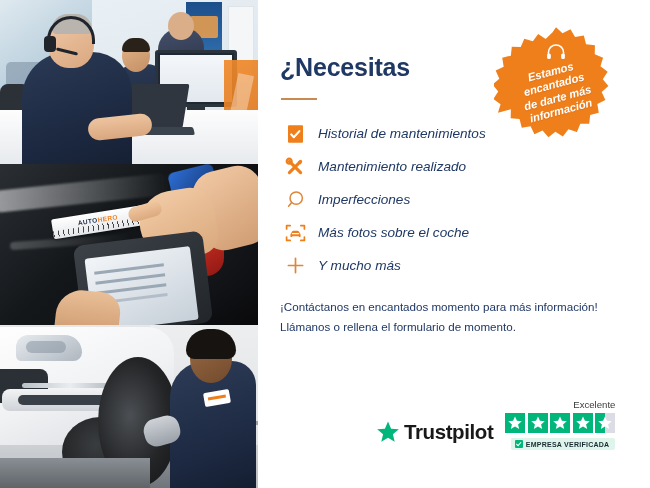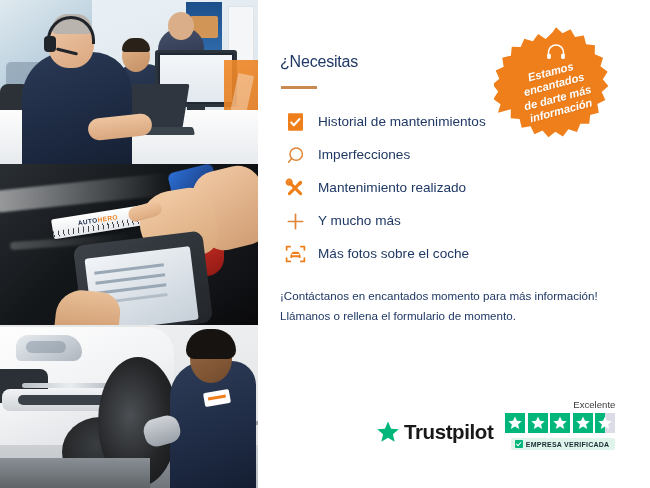--- a/index.html
+++ b/index.html
@@ -348,34 +348,34 @@
 
   
   .content {
     position: relative;
     flex: 1 1 auto;
     padding: 52px 26px 0 22px;
     background: #ffffff;
   }
   .heading {
     color: #1f3864;
-    font-size: 16px;
-    font-weight: normal;
+    font-size: 25px;
+    font-weight: bold;
     line-height: 1.26;
     letter-spacing: -.2px;
     max-width: 225px;
   }
   .divider {
     width: 36px; height: 2.5px;
     background: #c98a52;
     margin: 14px 0 18px 1px;
   }
 
   
-  .features { list-style: none; }
+  .features { list-style: none; font-style: italic; }
   .feature {
     display: flex; align-items: center;
     height: 31px;
     margin-bottom: 2px;
   }
   .f-icon {
     width: 30px; height: 26px;
     display: flex; align-items: center; justify-content: center;
     flex: 0 0 30px;
     margin-right: 8px;
@@ -564,68 +564,68 @@
           <svg width="17" height="20" viewBox="0 0 17 20">
             <path d="M2 1.2h13a1 1 0 0 1 1 1v15.6a1 1 0 0 1-1 1H2a1 1 0 0 1-1-1V2.2a1 1 0 0 1 1-1z" fill="#ef7f1a"></path>
             <path d="M4.2 10.4l2.6 2.8 5.6-6.1" fill="none" stroke="#fff" stroke-width="2.1" stroke-linecap="round" stroke-linejoin="round"></path>
           </svg>
         </span>
         <span class="f-label">Historial de mantenimientos</span>
       </li>
 
       <li class="feature">
         <span class="f-icon">
-          <svg width="19" height="19" viewBox="0 0 19 19">
-            <circle cx="10.2" cy="8.1" r="6.2" fill="none" stroke="#e08536" stroke-width="1.5"></circle>
-            <line x1="5.6" y1="12.6" x2="2.6" y2="16.2" stroke="#e08536" stroke-width="1.5" stroke-linecap="round"></line>
-          </svg>
-        </span>
-        <span class="f-label">Imperfecciones</span>
-      </li>
-
-      <li class="feature">
-        <span class="f-icon">
           <svg width="20" height="20" viewBox="0 0 20 20">
             <g stroke="#ef7f1a" stroke-width="3.1" stroke-linecap="round">
               <line x1="4.4" y1="4.4" x2="15.6" y2="15.6"></line>
               <line x1="15.6" y1="4.4" x2="4.4" y2="15.6"></line>
             </g>
             <circle cx="4.2" cy="4.2" r="2.5" fill="none" stroke="#ef7f1a" stroke-width="2.2"></circle>
             <path d="M14.4 3.2l2.6 2.6-1.6 1.6-2.6-2.6z" fill="#ef7f1a"></path>
           </svg>
         </span>
         <span class="f-label">Mantenimiento realizado</span>
       </li>
 
       <li class="feature">
         <span class="f-icon">
           <svg width="19" height="19" viewBox="0 0 19 19">
-            <g stroke="#e08536" stroke-width="1.7" stroke-linecap="round">
-              <line x1="9.5" y1="2.4" x2="9.5" y2="16.6"></line>
-              <line x1="2.4" y1="9.5" x2="16.6" y2="9.5"></line>
-            </g>
+            <circle cx="10.2" cy="8.1" r="6.2" fill="none" stroke="#e08536" stroke-width="1.5"></circle>
+            <line x1="5.6" y1="12.6" x2="2.6" y2="16.2" stroke="#e08536" stroke-width="1.5" stroke-linecap="round"></line>
           </svg>
         </span>
-        <span class="f-label">Y mucho más</span>
+        <span class="f-label">Imperfecciones</span>
       </li>
 
       <li class="feature">
         <span class="f-icon">
           <svg width="21" height="20" viewBox="0 0 21 20">
             <g fill="none" stroke="#ef7f1a" stroke-width="1.7" stroke-linecap="round" stroke-linejoin="round">
               <path d="M1.6 6V2.6h3.6"></path>
               <path d="M19.4 6V2.6h-3.6"></path>
               <path d="M1.6 14v3.4h3.6"></path>
               <path d="M19.4 14v3.4h-3.6"></path>
             </g>
             <path d="M5.4 12.1c0-.5.2-1.1.5-1.6l1.2-2c.3-.5.8-.8 1.3-.8h4.2c.5 0 1 .3 1.3.8l1.2 2c.3.5.5 1.1.5 1.6v1.5c0 .3-.2.5-.5.5h-.9c-.3 0-.5-.2-.5-.5v-.4H7.3v.4c0 .3-.2.5-.5.5h-.9c-.3 0-.5-.2-.5-.5z" fill="#ef7f1a"></path>
             <path d="M7.3 10.6h6.4" stroke="#fff" stroke-width="1.1" stroke-linecap="round"></path>
           </svg>
         </span>
         <span class="f-label">Más fotos sobre el coche</span>
+      </li>
+
+      <li class="feature">
+        <span class="f-icon">
+          <svg width="19" height="19" viewBox="0 0 19 19">
+            <g stroke="#e08536" stroke-width="1.7" stroke-linecap="round">
+              <line x1="9.5" y1="2.4" x2="9.5" y2="16.6"></line>
+              <line x1="2.4" y1="9.5" x2="16.6" y2="9.5"></line>
+            </g>
+          </svg>
+        </span>
+        <span class="f-label">Y mucho más</span>
       </li>
 
     </ul>
 
     <p class="paragraph">
       <span>¡Contáctanos en encantados momento para más información!</span><br>
       <span>Llámanos o rellena el formulario de momento.</span>
     </p>
 
     <div class="trust">

